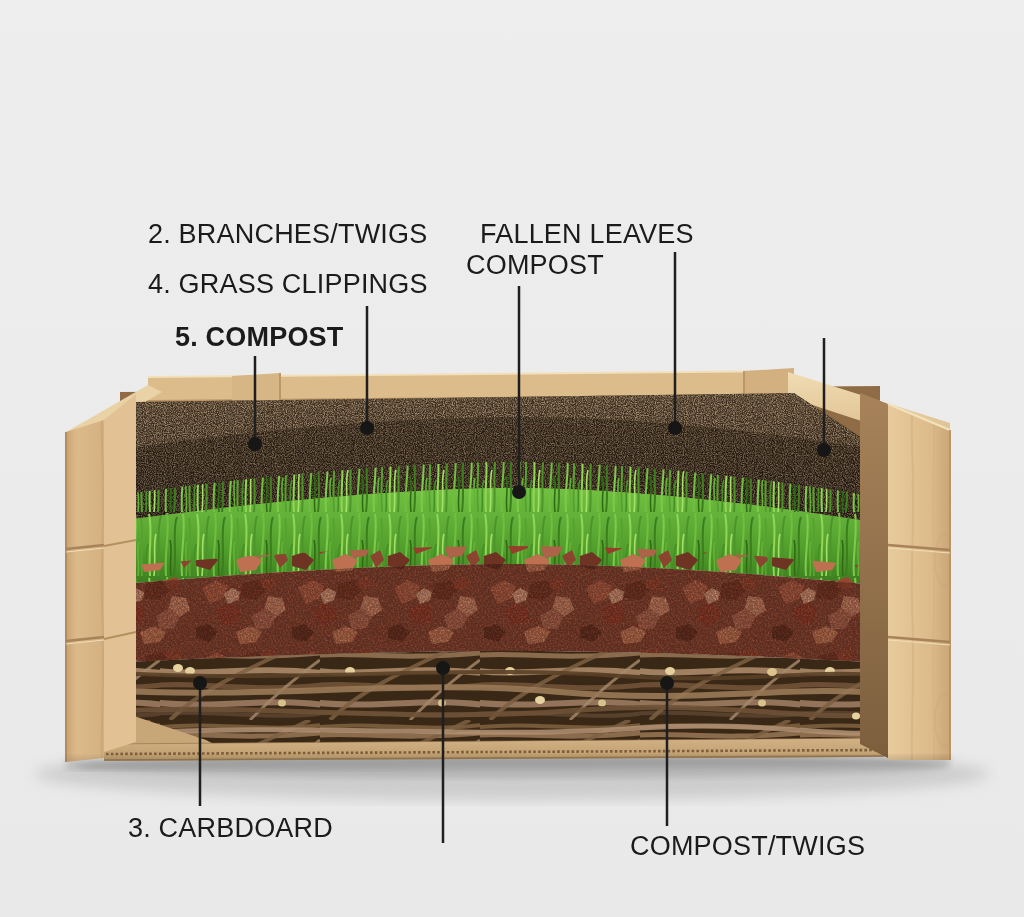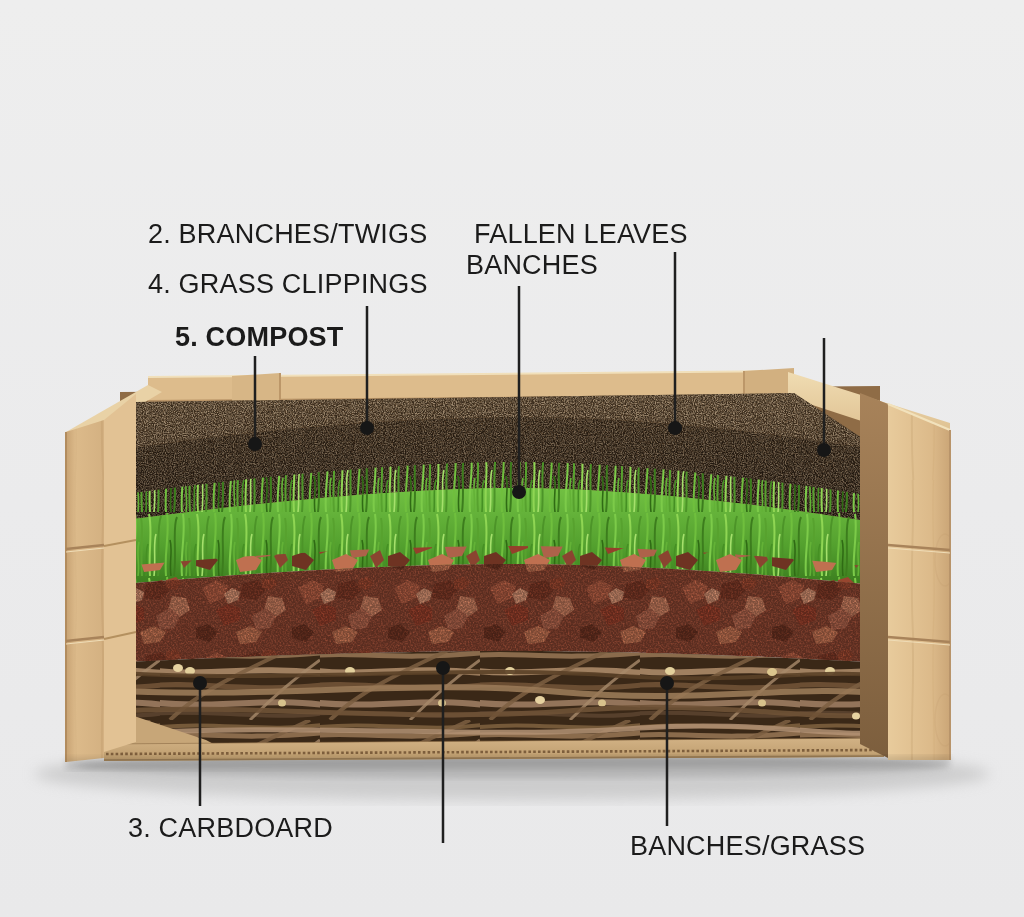--- a/index.html
+++ b/index.html
@@ -236,23 +236,23 @@
   </g>
 </svg>
 
   <div class="lbl" style="left:148px;top:219px;">2. BRANCHES/TWIGS</div>
 
   <div class="lbl" style="left:148px;top:269px;text-align:center;">4. GRASS CLIPPINGS</div>
 
   <div class="lbl" style="left:175px;top:322px;font-weight:bold;">5. COMPOST</div>
 
   <div class="lbl" style="left:466px;top:219px;">
-    <span style="display:block;padding-left:8px;">FALLEN LEAVES</span>
-    <span style="display:block;">BANCHES</span>
+    <span style="display:block;padding-left:8px;margin-left:6px;">FALLEN LEAVES</span>
+    <span style="display:block;">COMPOST</span>
   </div>
 
 
   <div class="lbl" style="left:128px;top:813px;">3. CARBDOARD</div>
 
 
-  <div class="lbl" style="left:630px;top:831px;">BANCHES/GRASS</div>
+  <div class="lbl" style="left:630px;top:831px;">COMPOST/TWIGS</div>
 
 </div>
 
 </body></html>

